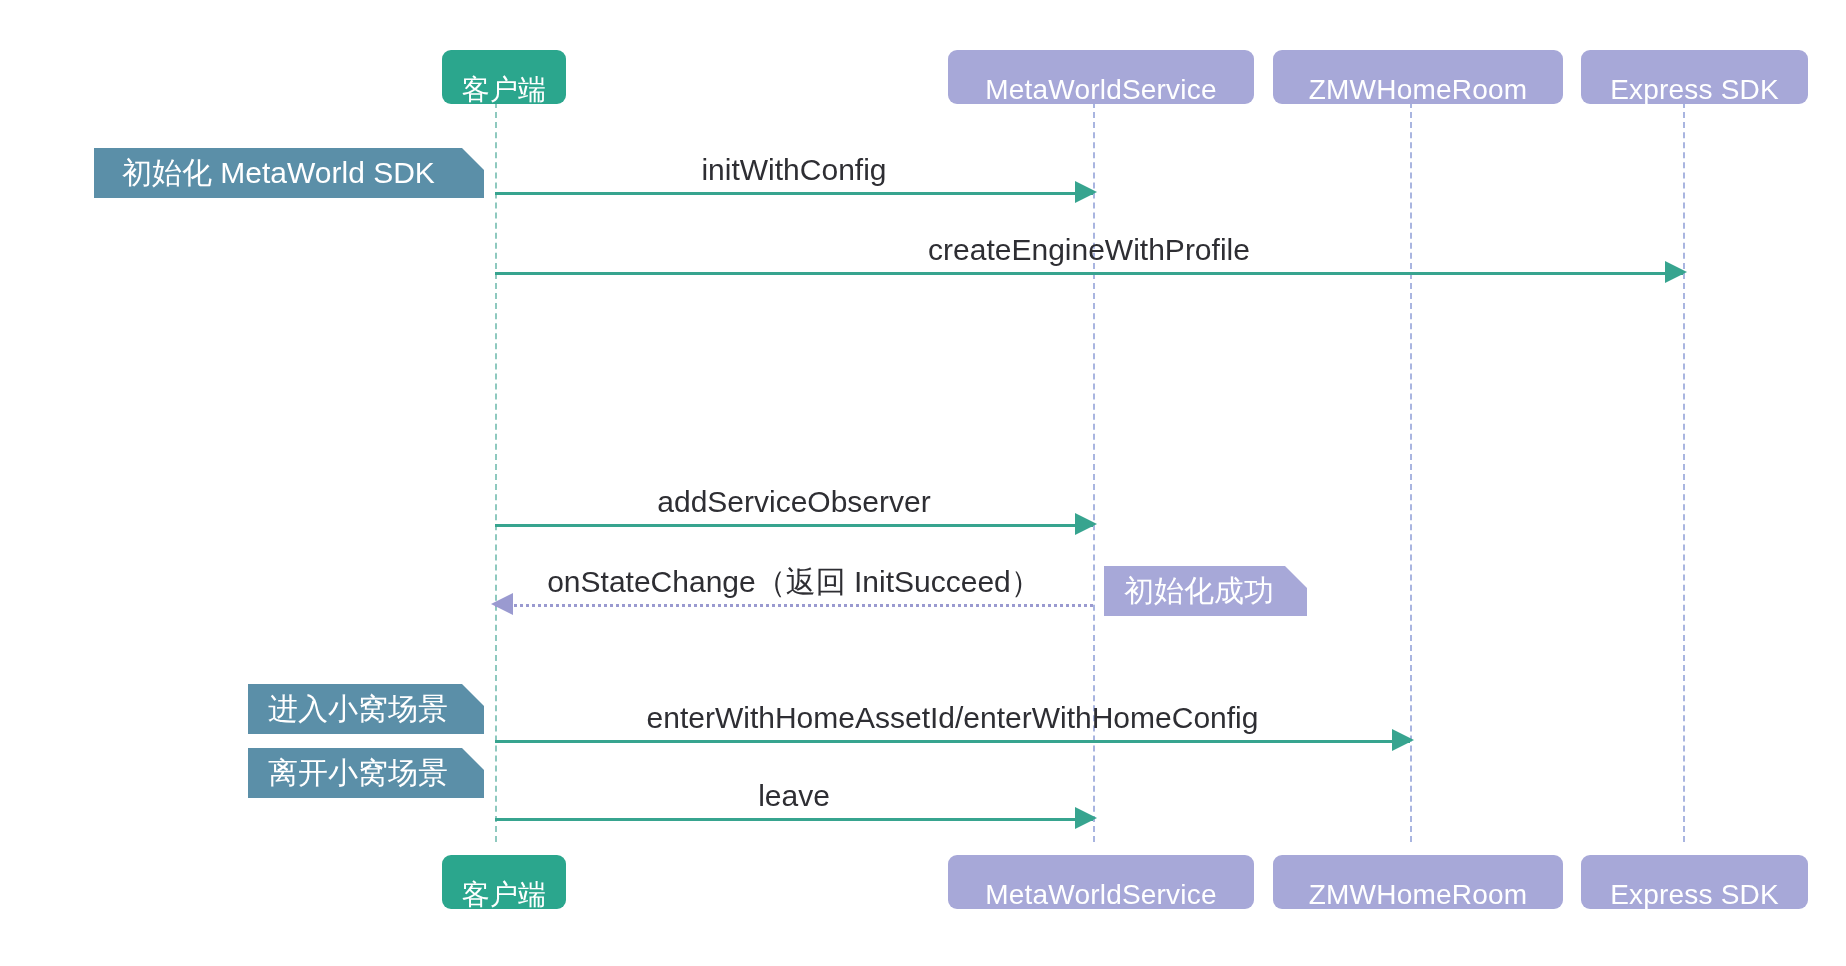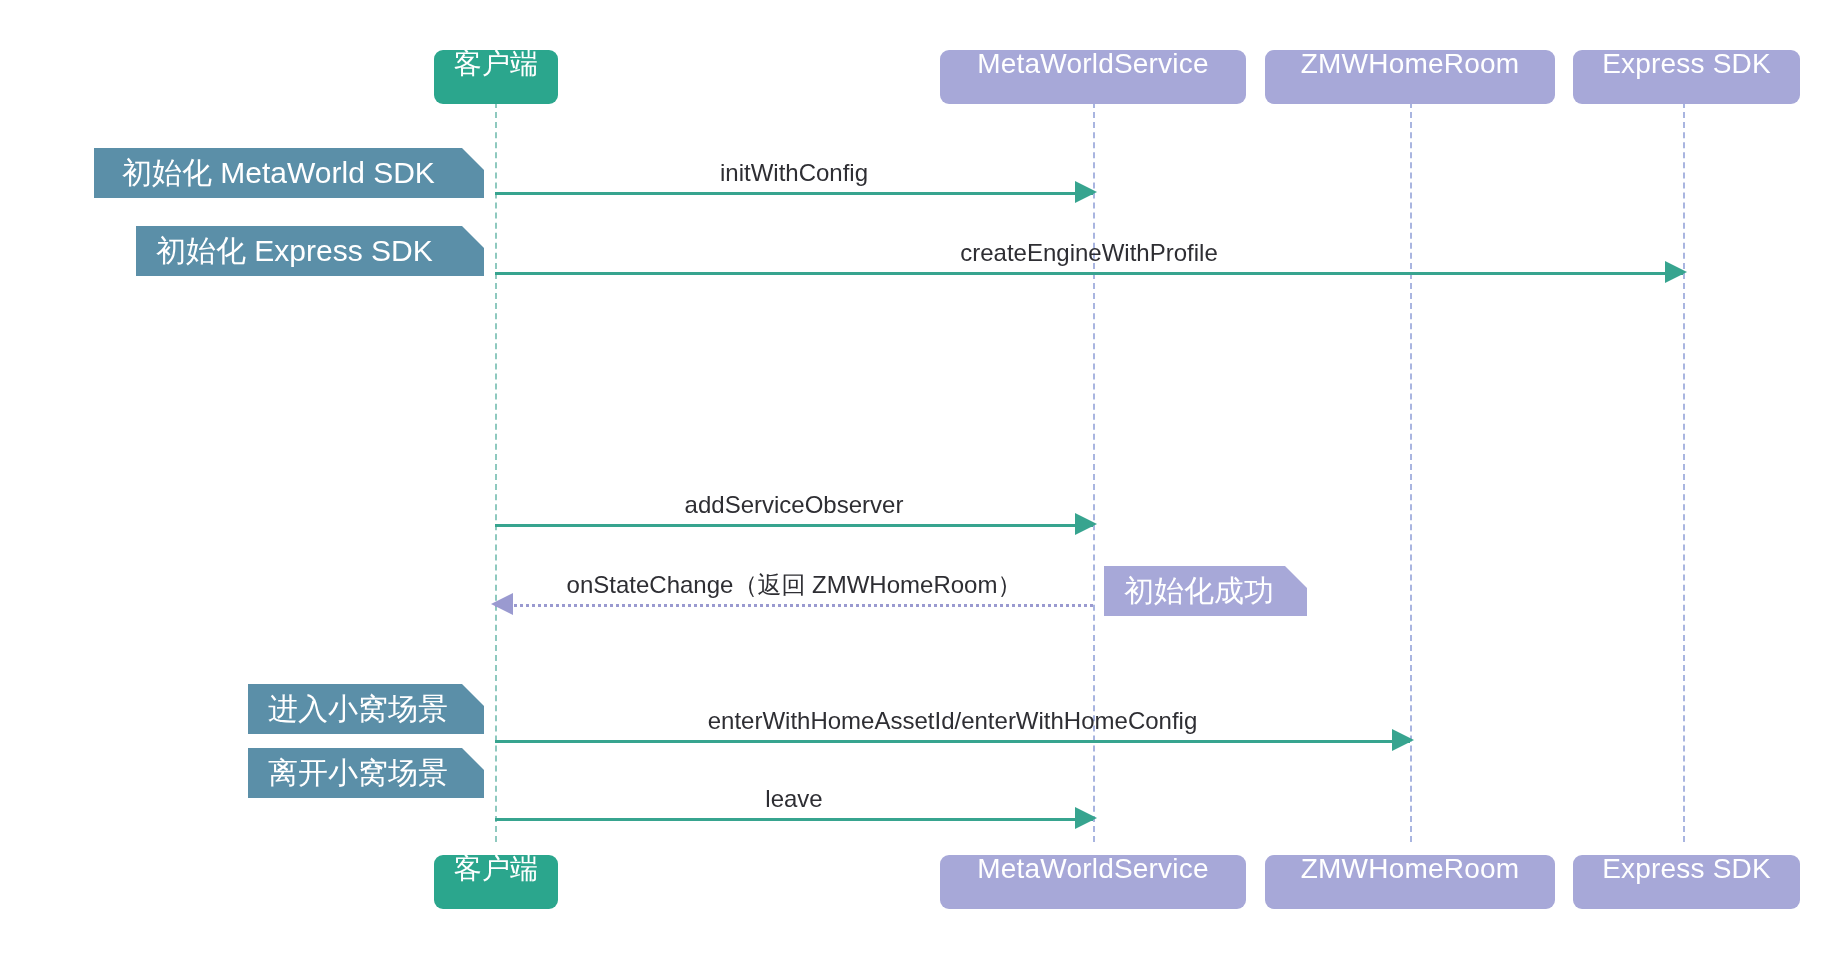--- a/index.html
+++ b/index.html
@@ -24,31 +24,32 @@
     border-left: 2px dashed #9fcfc6;
     z-index: 1;
   }
   .lifeline.teal { border-left-color: #8fc9bf; }
   .lifeline.purple { border-left-color: #a9b5e0; }
 
   
   .participant {
     position: absolute;
     display: flex;
-    align-items: flex-start;
+    align-items: flex-end;
     justify-content: center;
     box-sizing: border-box;
     border-radius: 9px;
     color: #ffffff;
     font-size: 28px;
     line-height: 1;
     letter-spacing: 0.2px;
     white-space: nowrap;
     z-index: 4;
     padding: 0 10px;
+    margin-left: 8px;
   }
   .participant.client {
     background: #2ba68d;
   }
   .participant.service {
     background: #a7a8d8;
   }
 
   
   .note {
@@ -100,21 +101,21 @@
   .msg .head.left {
     left: -4px;
     border-top: 11px solid transparent;
     border-bottom: 11px solid transparent;
     border-right: 22px solid #9a9ad0;
   }
   .msg .label {
     position: absolute;
     bottom: 7px;
     color: #2e2e33;
-    font-size: 24px;
+    font-size: 30px;
     line-height: 1;
     white-space: nowrap;
     text-align: center;
   }
   .msg .label.center {
     left: 0;
     right: 0;
   }
 </style>
 </head>
@@ -150,23 +151,20 @@
     <span>ZMWHomeRoom</span>
   </div>
   <div class="participant service" style="left:1573px; top:855px; width:227px; height:54px;">
     <span>Express SDK</span>
   </div>
 
   <div class="note blue" style="left:94px; top:148px; width:390px; height:50px;padding-left:28px;">
     <span>初始化 MetaWorld SDK</span>
   </div>
 
-  <div class="note blue" style="left:136px; top:226px; width:348px; height:50px;">
-    <span>初始化 Express SDK</span>
-  </div>
 
 
 
   <div class="note purple" style="left:1104px; top:566px; width:203px; height:50px;">
     <span>初始化成功</span>
   </div>
 
   <div class="note blue" style="left:248px; top:684px; width:236px; height:50px;">
     <span>进入小窝场景</span>
   </div>
@@ -189,21 +187,21 @@
 
   <div class="msg" style="left:495px; top:524px; width:598px;">
     <div class="line"></div>
     <div class="head right"></div>
     <div class="label center">addServiceObserver</div>
   </div>
 
   <div class="msg dotted" style="left:495px; top:604px; width:598px;">
     <div class="line"></div>
     <div class="head left"></div>
-    <div class="label center">onStateChange（返回 ZMWHomeRoom）</div>
+    <div class="label center">onStateChange（返回 InitSucceed）</div>
   </div>
 
   <div class="msg" style="left:495px; top:740px; width:915px;">
     <div class="line"></div>
     <div class="head right"></div>
     <div class="label center">enterWithHomeAssetId/enterWithHomeConfig</div>
   </div>
 
   <div class="msg" style="left:495px; top:818px; width:598px;">
     <div class="line"></div>

